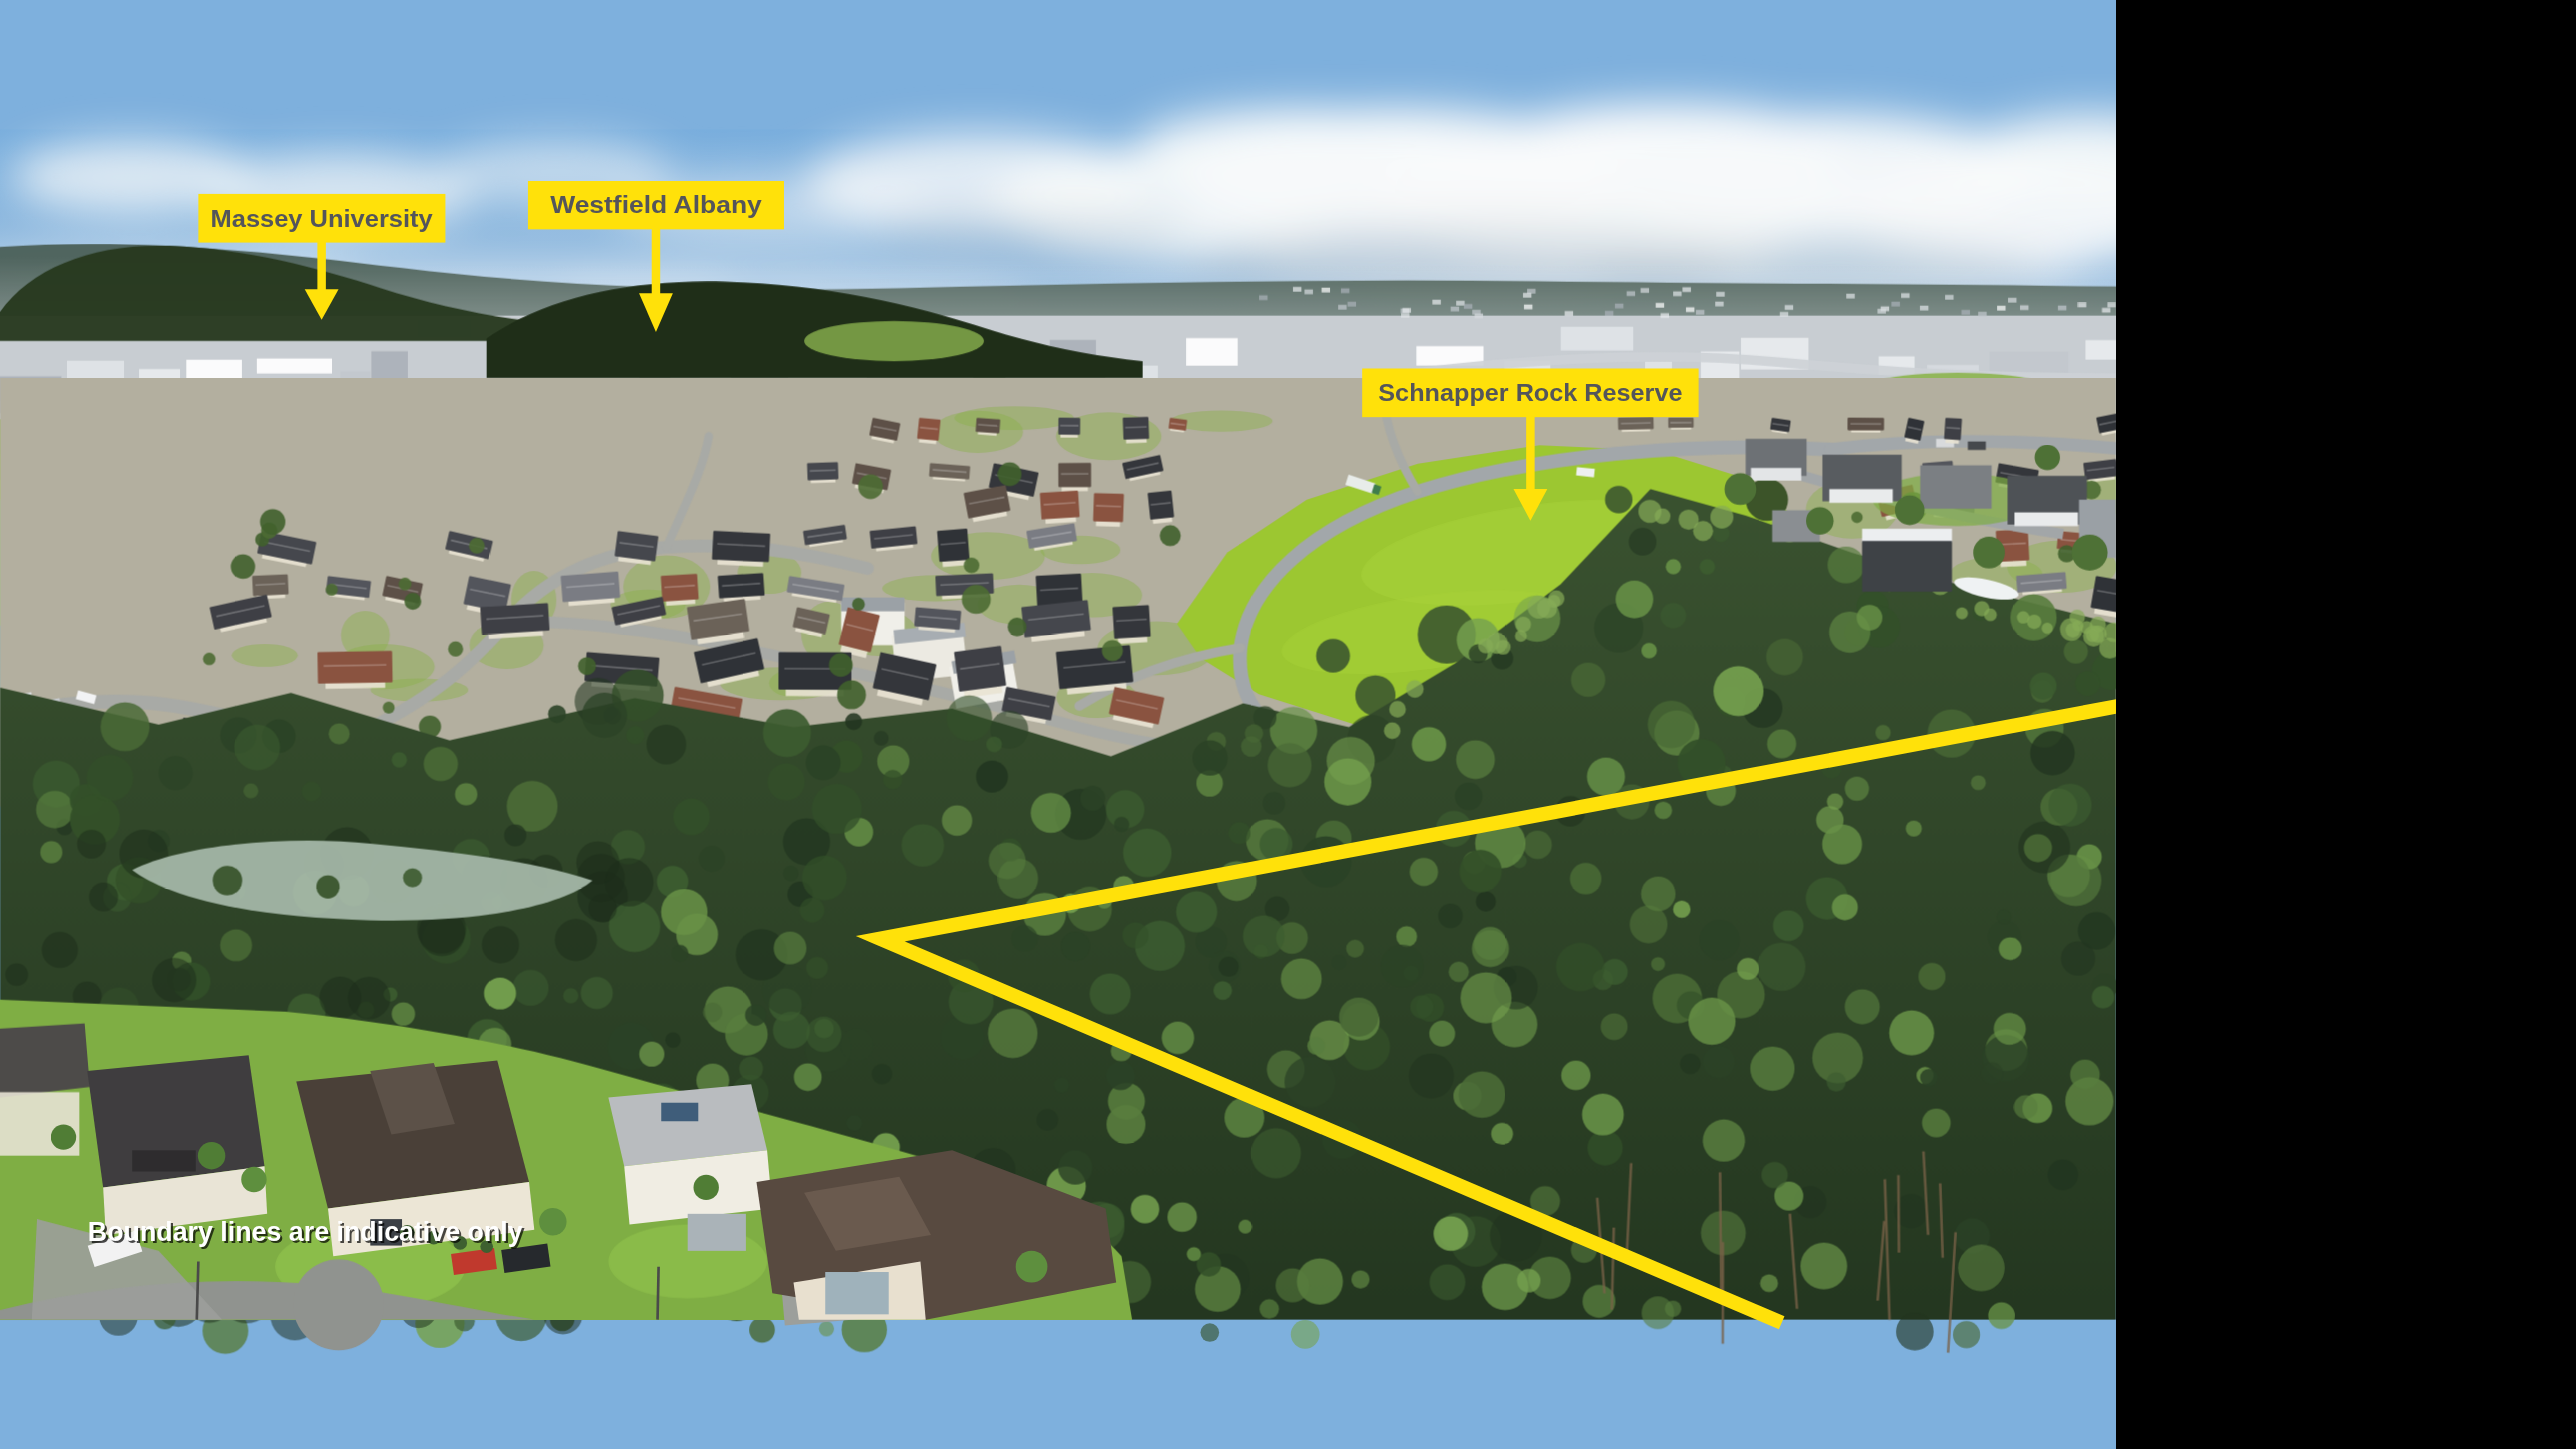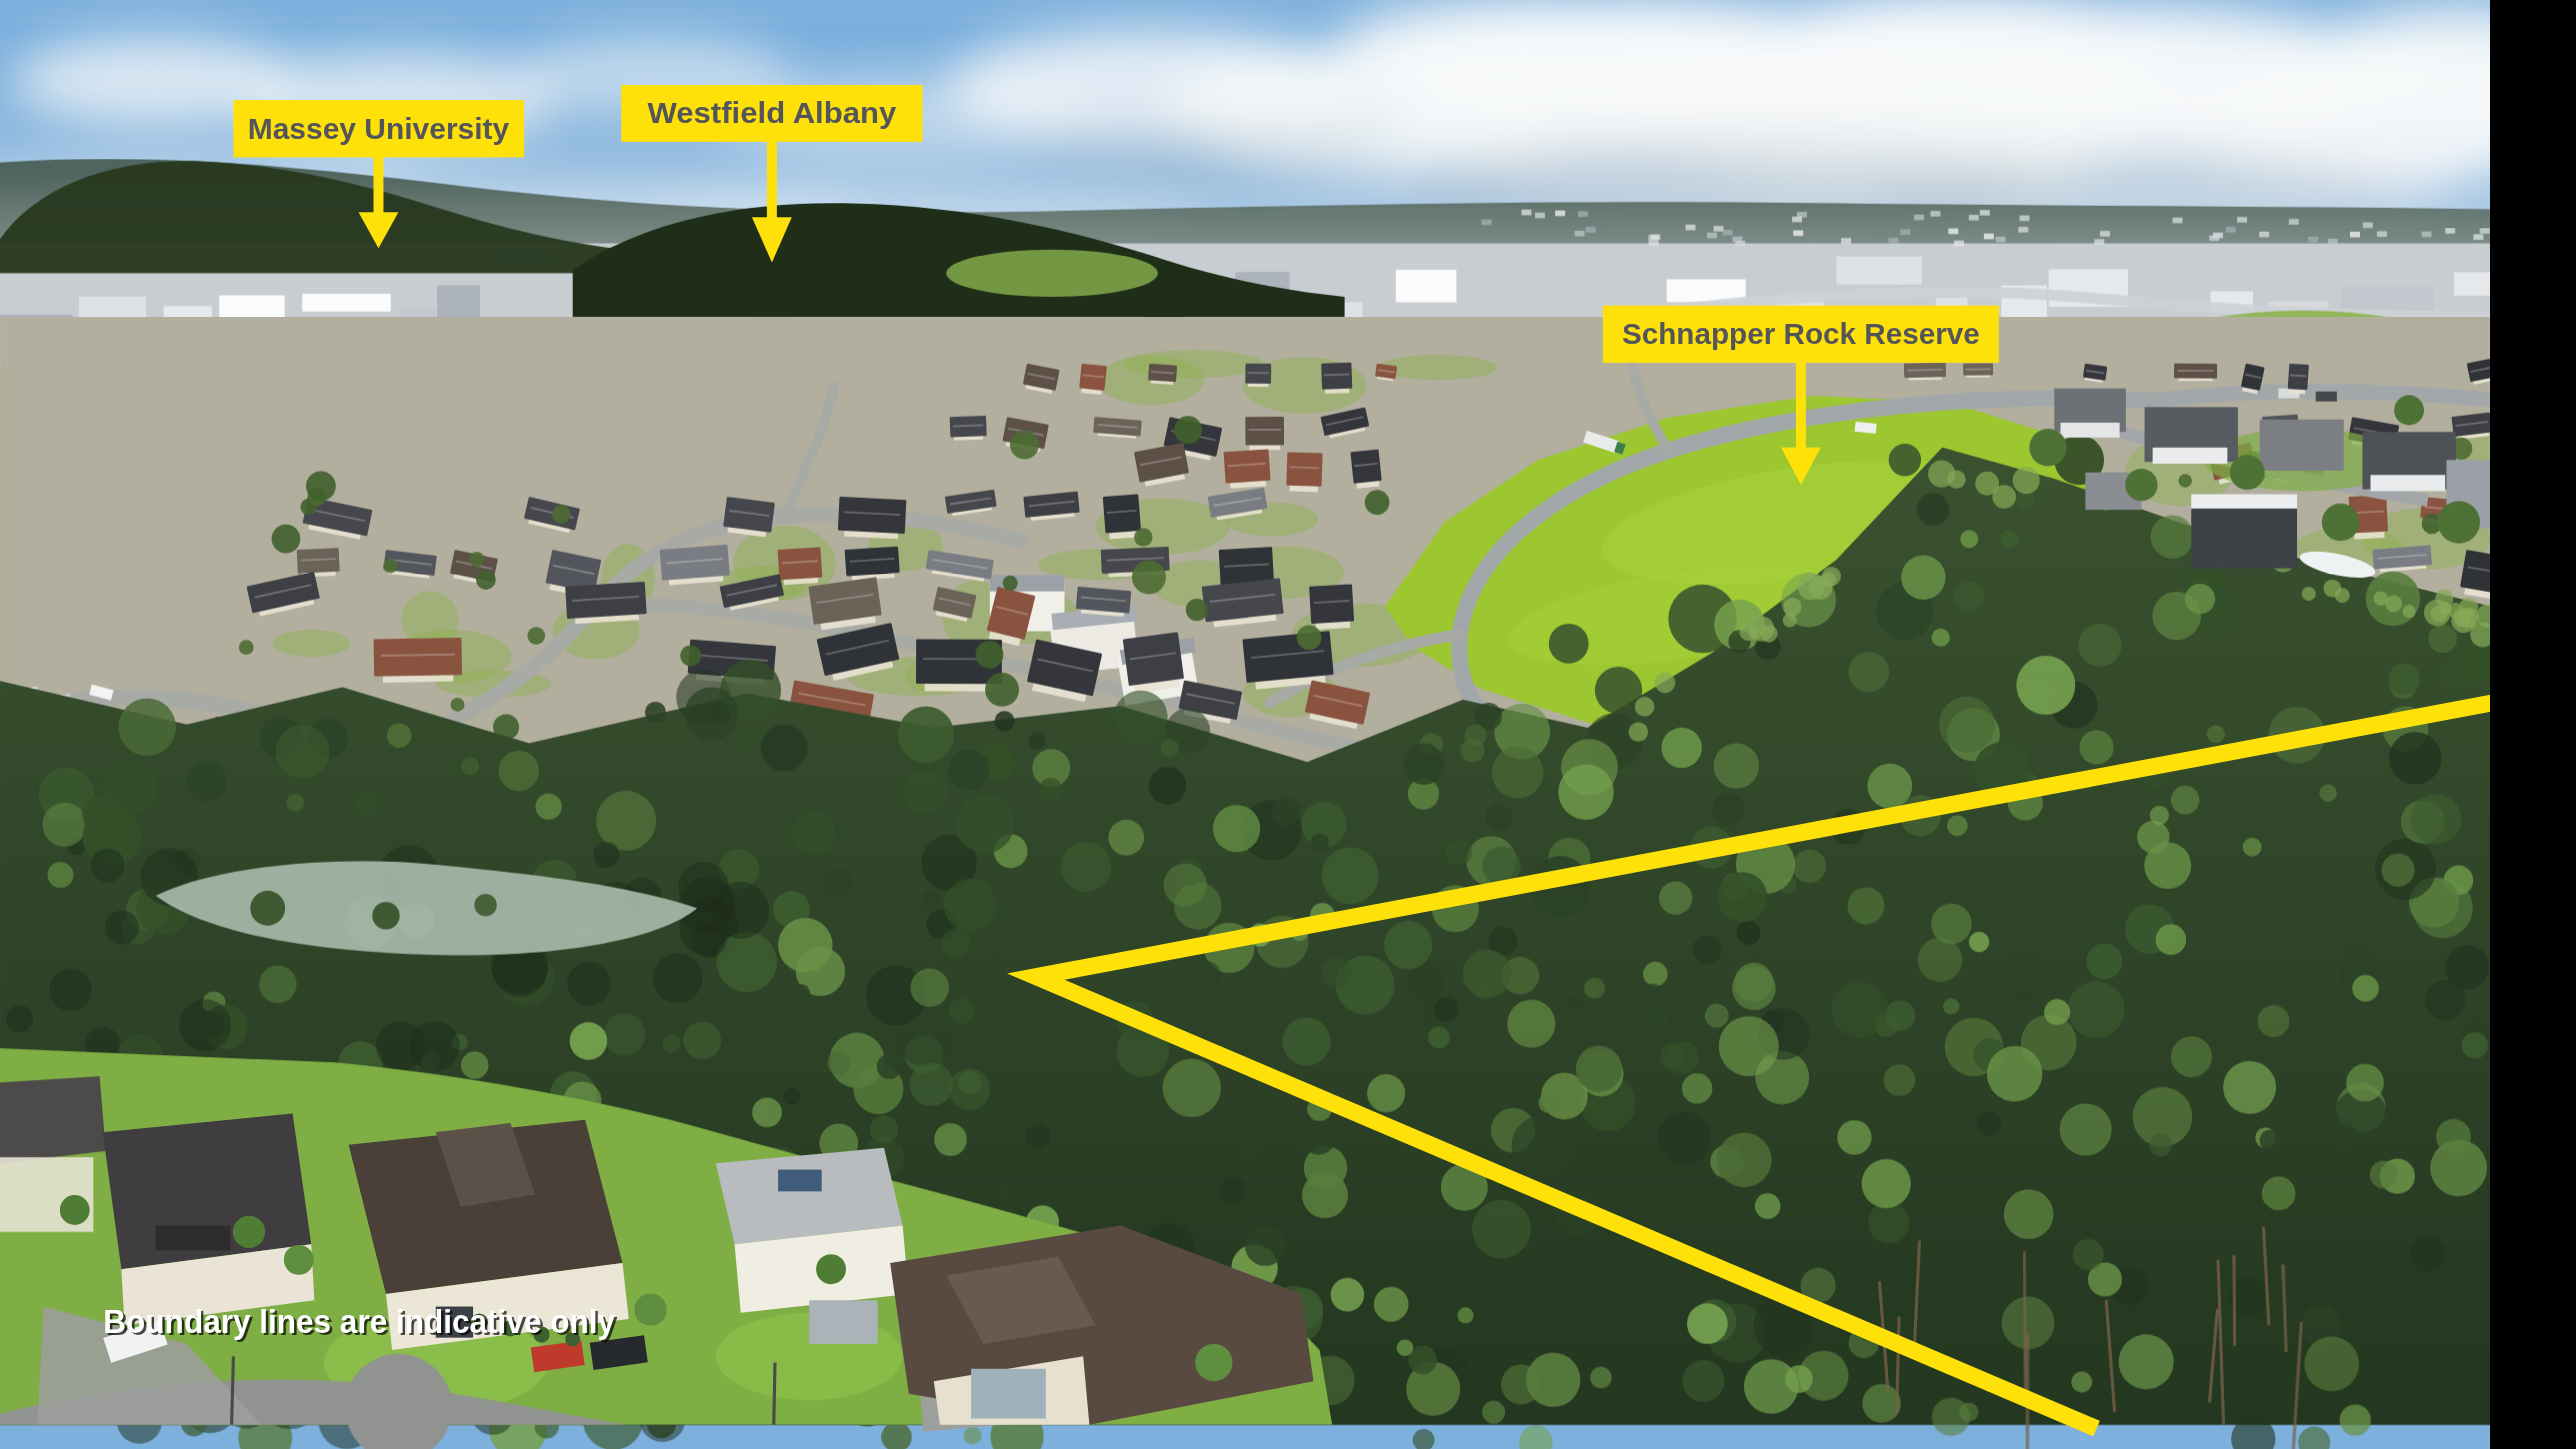--- a/index.html
+++ b/index.html
@@ -1,16 +1,16 @@
 <!DOCTYPE html>
 <html style="font-size:10.3px"><head>
 <meta charset="utf-8">
 <style>
   html,body{margin:0;padding:0;background:#000;}
-  .stage{position:relative;width:2490px;height:1449px;overflow:hidden;background:#7eb0dd;
+  .stage{position:relative;width:2116px;height:1449px;overflow:hidden;background:#7eb0dd;
          font-family:"Liberation Sans",sans-serif;}
   .stage svg{position:absolute;left:0;top:0;width:100%;height:100%;display:block;}
   text{font-family:"Liberation Sans","DejaVu Sans",sans-serif;}
 </style>
 </head>
 <body>
 
 <div class="stage">
 <svg viewBox="0 0 4000 2250">
   <defs>

